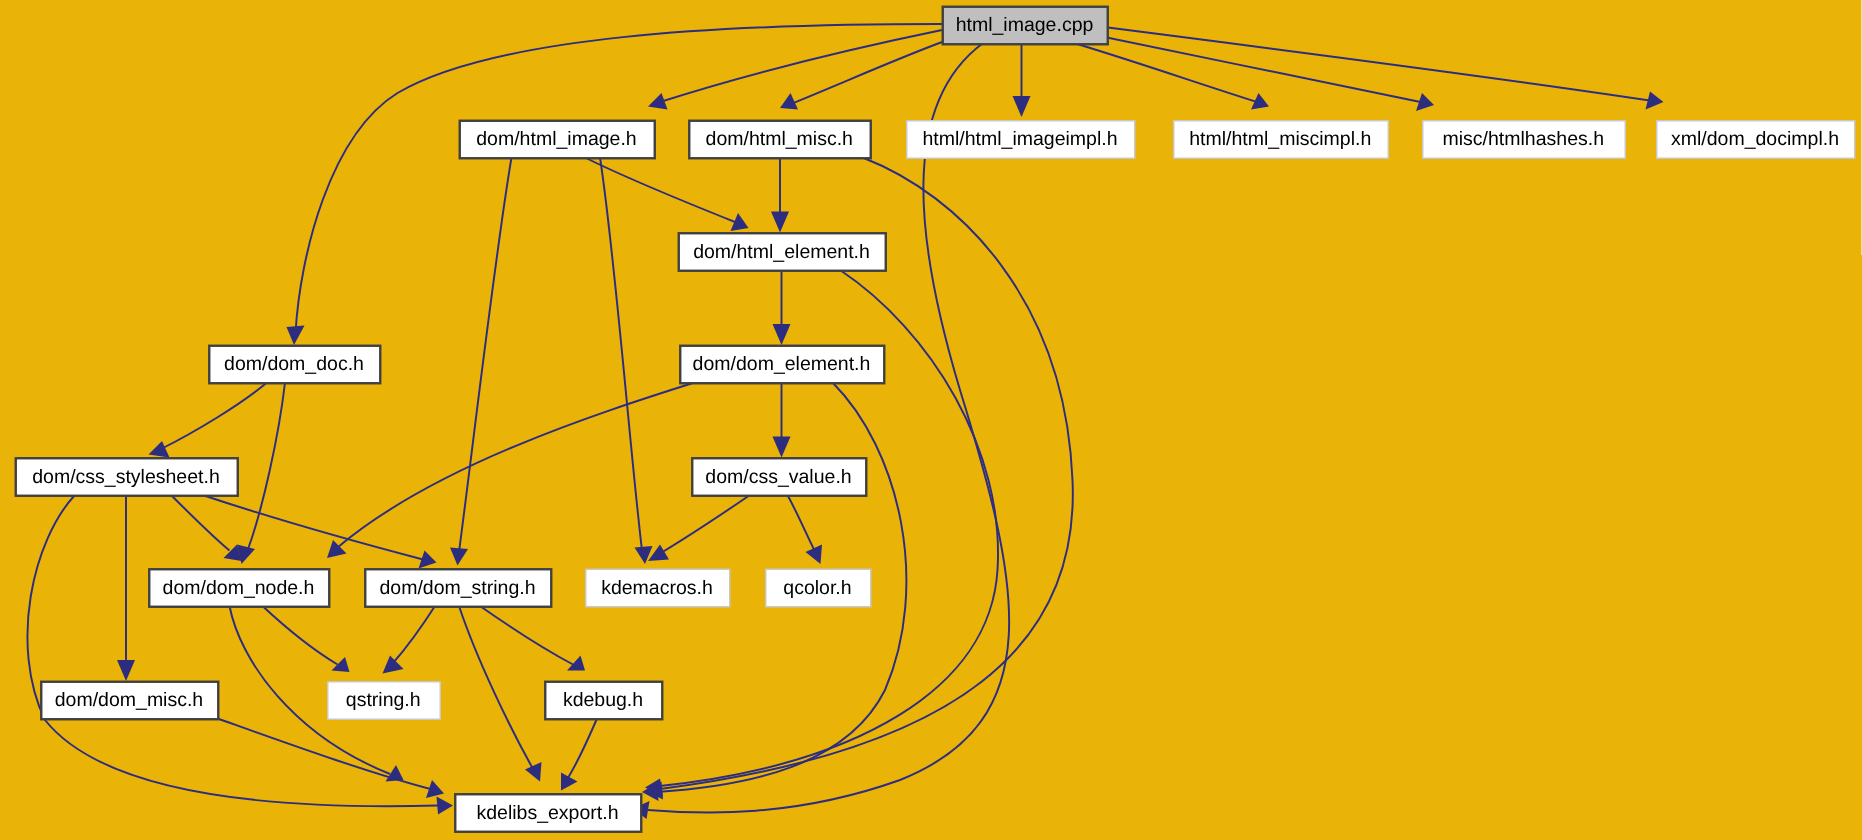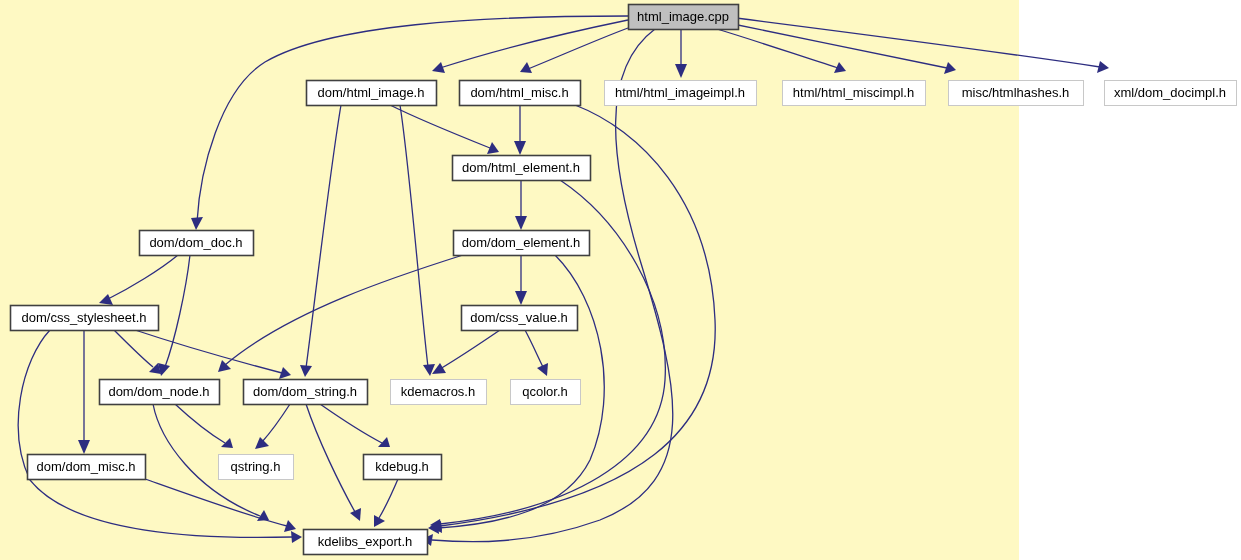--- a/index.html
+++ b/index.html
@@ -2,23 +2,23 @@
 <html><head>
 <meta charset="utf-8">
 <style>
   html, body {
     margin: 0;
     padding: 0;
     background: #ffffff;
   }
   #graph-root {
     position: relative;
-    width: 1019px;
+    width: 1241px;
     height: 560px;
-    background: #fef9c3;
+    background: #eab308;
     font-family: "Liberation Sans", sans-serif;
   }
   svg#dep-graph {
     display: block;
     width: 1241px;
     height: 560px;
   }
   .node-box {
     fill: #ffffff;
     stroke: #c8c8c8;

